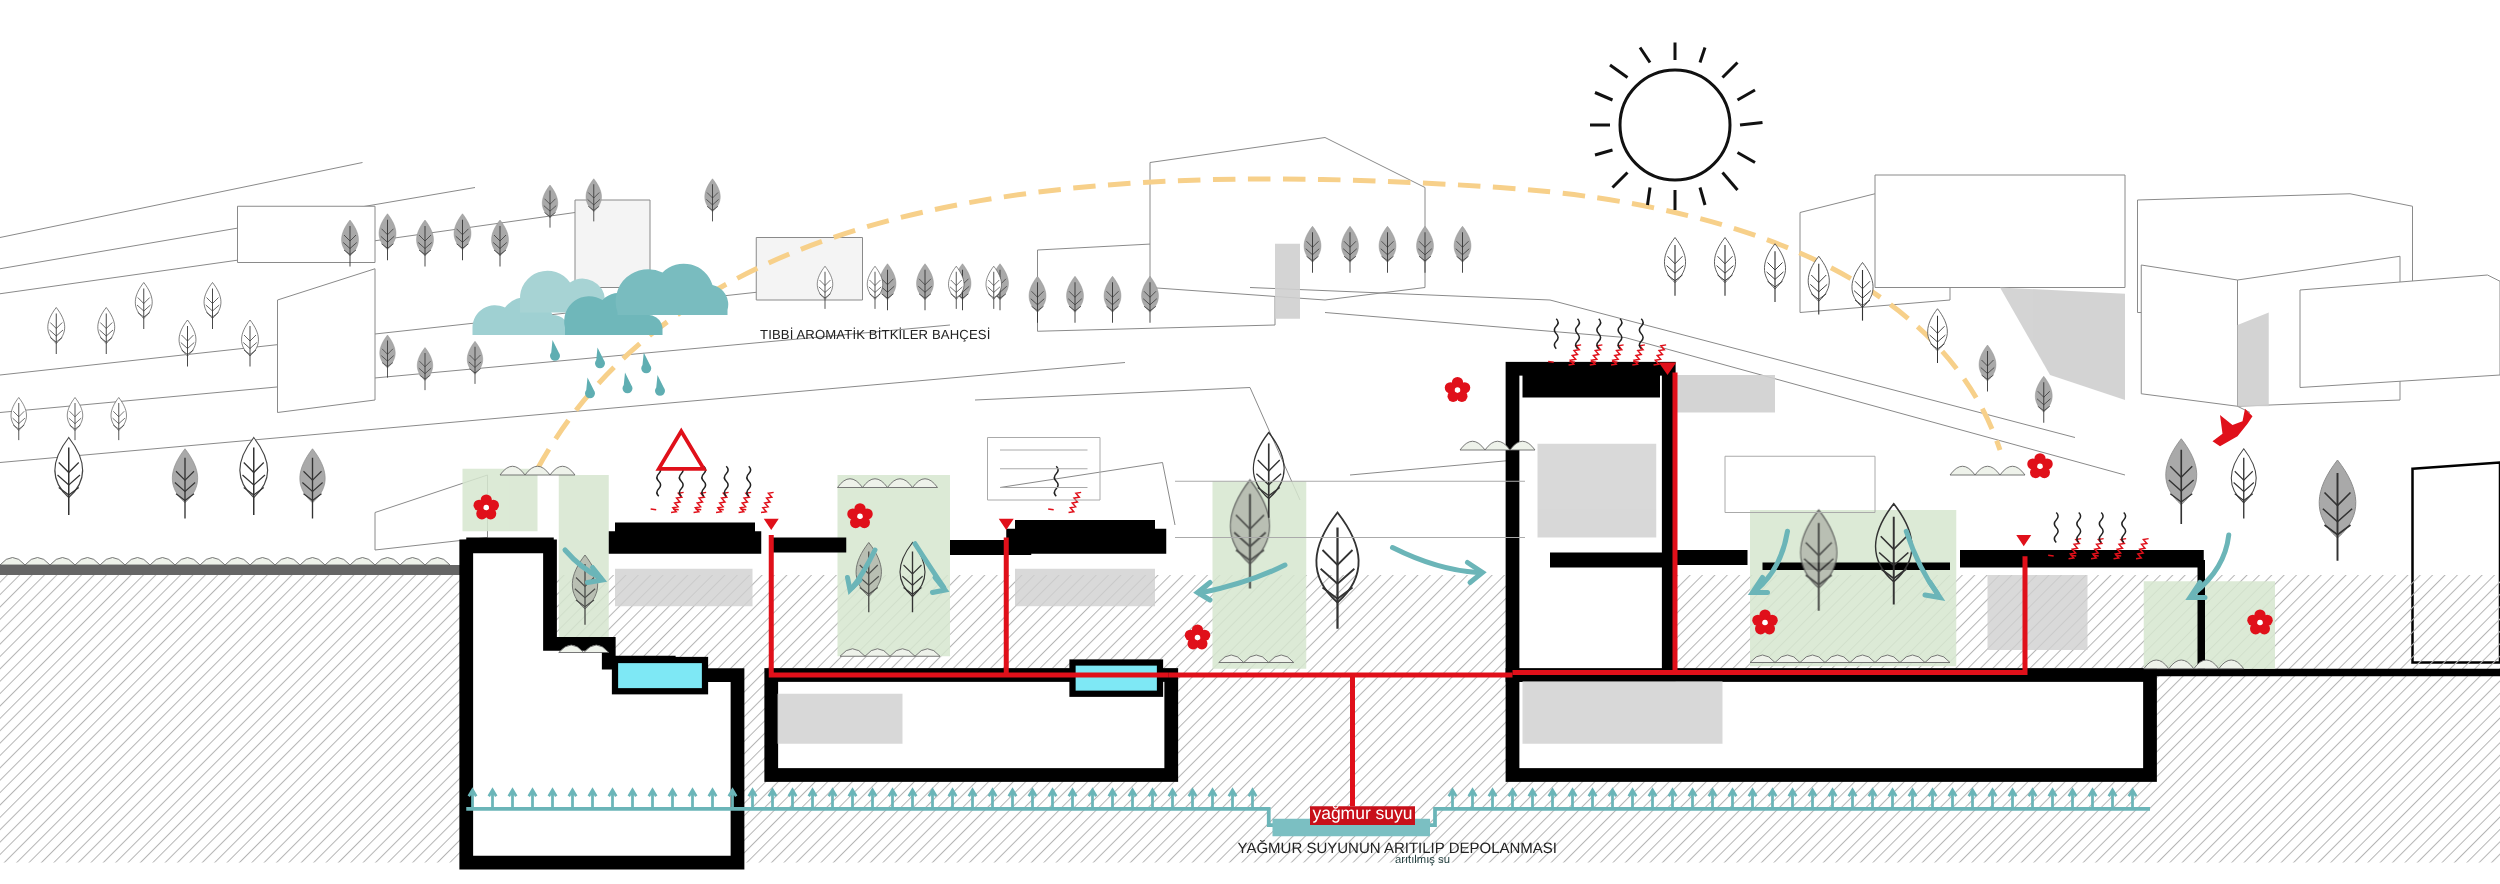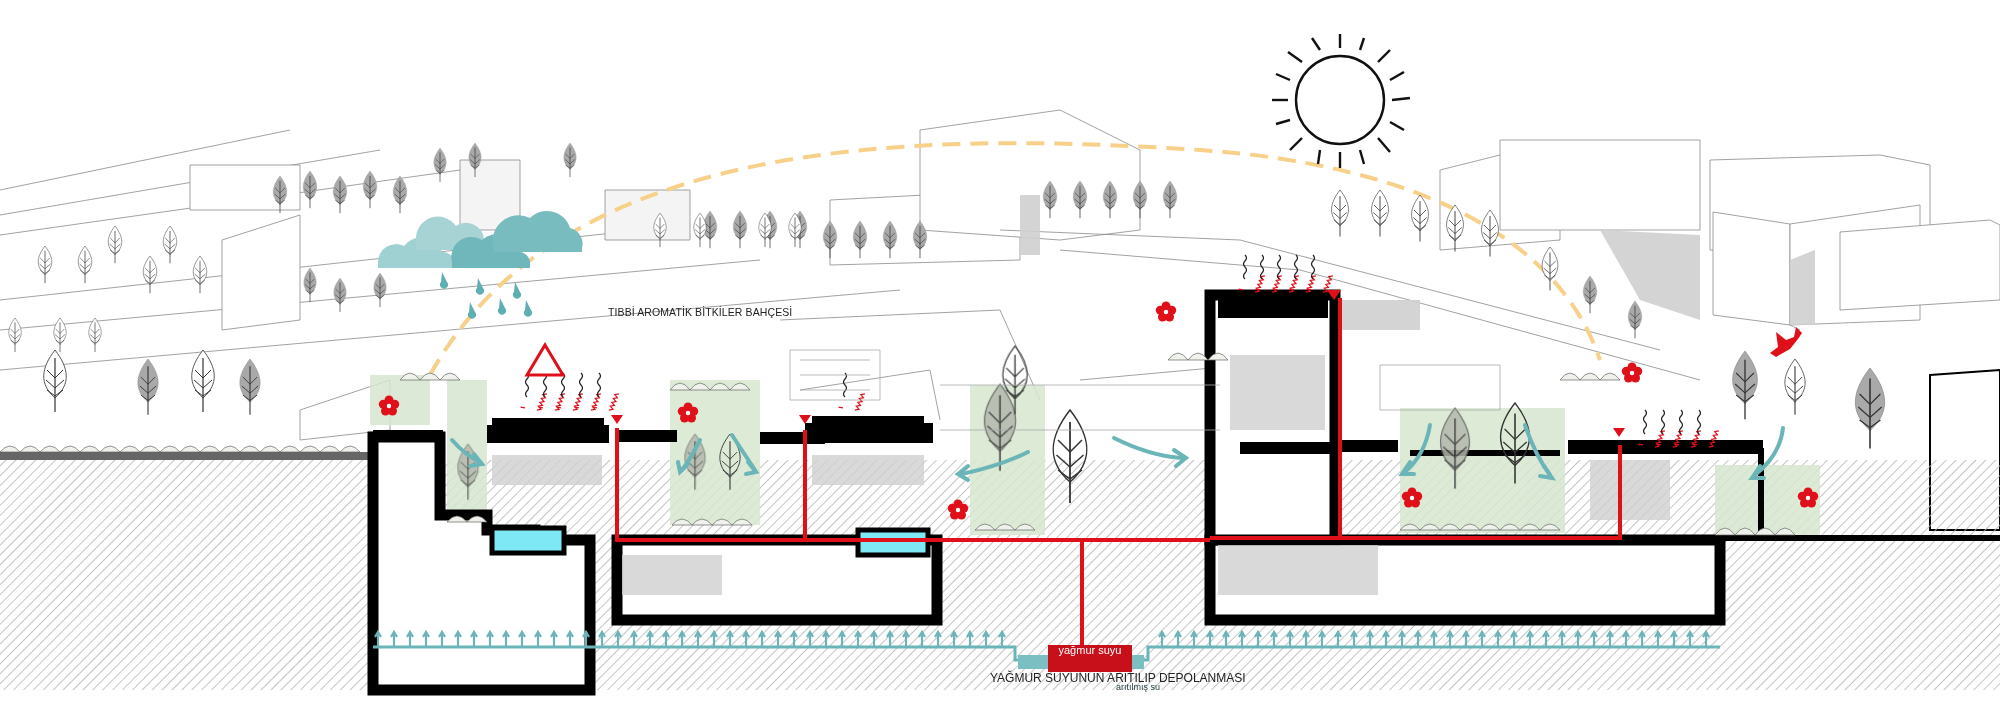--- a/index.html
+++ b/index.html
@@ -1,20 +1,20 @@
 <!DOCTYPE html>
 <html><head>
 <meta charset="utf-8">
 <style>
   html,body{margin:0;padding:0;background:#ffffff;}
   body{width:2000px;height:707px;overflow:hidden;position:relative;font-family:"Liberation Sans",sans-serif;}
   #stage{position:absolute;left:0;top:0;width:2000px;height:707px;}
   .lbl{position:absolute;font-family:"Liberation Sans",sans-serif;color:#222;white-space:nowrap;}
-  #garden-label{left:608px;top:262px;font-size:10.5px;letter-spacing:0.1px;margin-top:44px;}
-  #rain-label{left:1048px;top:645px;width:84px;height:27px;background:#c8101a;color:#fff;font-size:11px;line-height:11px;text-align:center;}
+  #garden-label{left:608px;top:262px;font-size:10.5px;letter-spacing:0.1px;}
+  #rain-label{left:1048px;top:645px;width:84px;height:15px;background:#c8101a;color:#fff;font-size:14px;line-height:11px;text-align:center;}
   #treated-label{left:1020px;top:682px;width:140px;height:11px;color:#1d3b3b;font-size:9px;line-height:11px;text-align:right;}
   #storage-label{left:990px;top:671px;width:210px;color:#222;font-size:12px;text-align:center;}
 </style>
 </head>
 <body>
 
 <svg id="stage" viewBox="0 0 2000 707" xmlns="http://www.w3.org/2000/svg">
   <defs>
     <pattern id="hatch" patternUnits="userSpaceOnUse" width="7" height="7" patternTransform="rotate(45)">
       <line x1="0" y1="0" x2="0" y2="7" stroke="#b5b5b5" stroke-width="1.6"></line>

